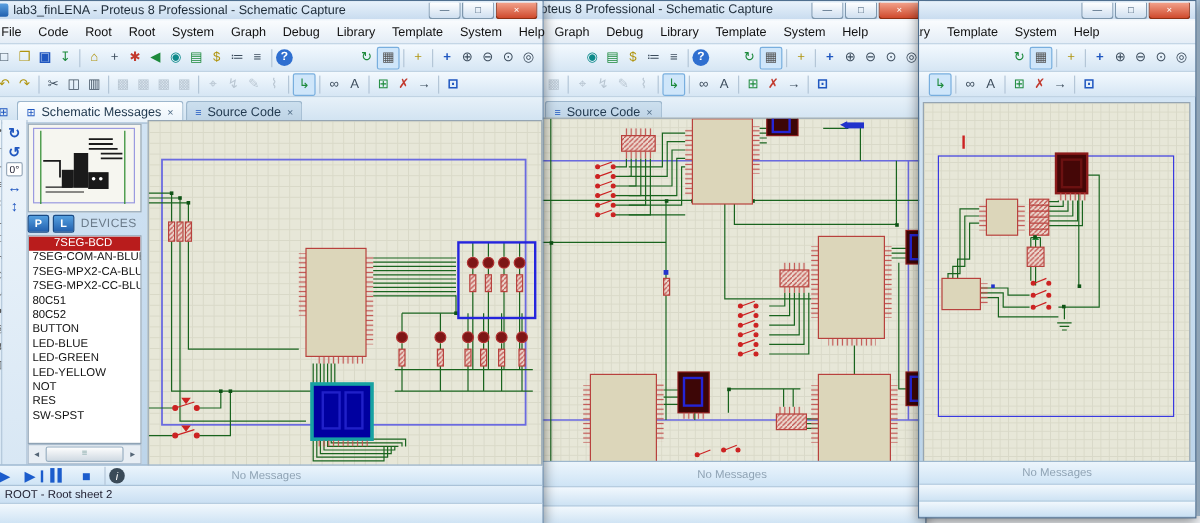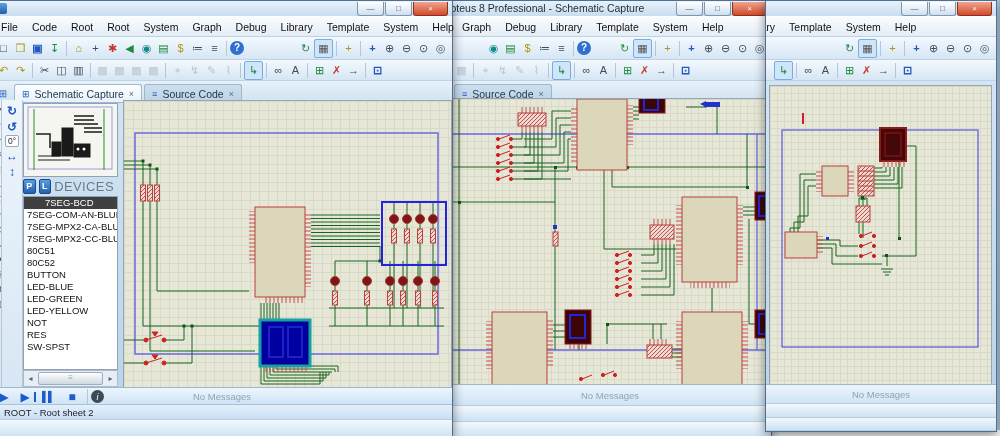--- a/index.html
+++ b/index.html
@@ -35,25 +35,25 @@
   
   .modestrip{position:absolute;left:0;top:0;bottom:0;width:9px;overflow:hidden;background:linear-gradient(#eef5fb,#d8e7f4);border-right:1px solid #b4c6d7;}
   .modestrip .col{display:flex;flex-direction:column;align-items:flex-start;padding-top:2px;}
   .modestrip .ic{width:15px;height:15px;font-size:9px;}
   .rotcol{position:absolute;left:10px;top:0;width:20px;bottom:0;background:linear-gradient(#eef5fb,#d8e7f4);border-right:1px solid #b4c6d7;display:flex;flex-direction:column;align-items:center;padding-top:3px;gap:1px;}
   .rotcol .ic{width:16px;height:15px;font-size:12px;}
   .rotval{font-size:8.5px;color:#223;background:#fff;border:1px solid #9ab;padding:0 2px;border-radius:2px;}
   .preview{position:absolute;left:31px;top:3px;width:93px;height:72px;background:#f6f6f0;border:1px solid #8fa3b5;}
   .plrow{position:absolute;left:31px;top:77px;width:93px;height:18px;display:flex;align-items:center;gap:3px;}
   .plbtn{width:16px;height:13px;background:linear-gradient(#55a0e0,#2260ae);border:1px solid #184a85;border-radius:2px;color:#fff;font-size:9px;font-weight:bold;display:flex;align-items:center;justify-content:center;}
-  .devhdr{margin-left:auto;font-size:13px;color:#6b7b8a;letter-spacing:.4px;padding-right:2px;}
+  .devhdr{margin-left:auto;font-size:10px;color:#6b7b8a;letter-spacing:.4px;padding-right:2px;}
   .devlist{position:absolute;left:31px;top:96px;width:93px;bottom:17px;background:#fff;border:1px solid #8fa3b5;font-size:9.5px;color:#111;overflow:hidden;}
   .devlist ul{margin:0;padding:0;list-style:none;}
   .devlist li{height:12px;line-height:12px;padding-left:3px;white-space:nowrap;}
-  .devlist li.sel{background:#404040;color:#fff;padding-left:21px;}
+  .devlist li.sel{background:#b91c1c;color:#fff;padding-left:21px;}
   .hscroll{position:absolute;left:31px;bottom:0;width:93px;height:15px;background:#e8eef4;border:1px solid #aabccd;display:flex;align-items:center;font-size:8px;color:#567;}
   .hscroll .ar{width:13px;text-align:center;}
   .hscroll .thumb{flex:1;height:11px;margin:0 1px;background:linear-gradient(#fdfdfd,#cfd9e2);border:1px solid #9ab0c2;border-radius:2px;text-align:center;line-height:10px;color:#8aa;}
   
   .schem{position:absolute;background-color:#e7e7d8;border:1px solid #95a5b3;
     background-image:linear-gradient(#d9d9c8 1px,transparent 1px),linear-gradient(90deg,#d9d9c8 1px,transparent 1px);}
   .schem.g9{background-size:9px 9px;} .schem.g7{background-size:7px 7px;}
   .schem svg{position:absolute;inset:0;}
   
   .simbar{position:absolute;left:0;right:0;display:flex;align-items:center;background:linear-gradient(#ecf5fc,#cde3f5);border-top:1px solid #9db7cd;font-size:9.5px;color:#8fa3b4;}
@@ -437,20 +437,21 @@
   <div class="band" style="top:402px;height:14px;"></div>
   <div class="band" style="top:416px;height:12px;"></div>
 </div>
 
 <div style="position:absolute;left:995px;top:0;width:5px;height:436px;background:linear-gradient(90deg,#cfe2f4,#9db8cf);z-index:0;"></div>
 <div style="position:absolute;left:770px;top:430px;width:230px;height:6px;background:#f4f7fa;z-index:0;"></div>
 
 <div class="window" style="left:-9px;top:0;width:460px;height:436px;z-index:3;">
   <div class="titlebar">
     <span class="appicon"></span>
+    <span>lab3_finLENA - Proteus 8 Professional - Schematic Capture</span>
     <div class="wctrl">
       <span class="wbtn">—</span>
       <span class="wbtn">□</span>
       <span class="wbtn close">×</span>
     </div>
   </div>
   <div class="menubar">
     <span class="mi">File</span>
     <span class="mi">Code</span>
     <span class="mi">Root</span>
@@ -518,21 +519,21 @@
     <span class="ic green">⊞</span>
     <span class="ic red">✗</span>
     <span class="ic dark">→</span>
     <span class="sep"></span>
     <span class="ic blue">⊡</span>
   </div>
   <div class="tabbar">
     <span class="tabpre">⊞</span>
     <div class="tab active">
       <span class="ti">⊞</span>
-      <span>Schematic Capture</span>
+      <span>Schematic Messages</span>
       <span class="tx">×</span>
     </div>
     <div class="tab">
       <span class="ti">≡</span>
       <span>Source Code</span>
       <span class="tx">×</span>
     </div>
   </div>
 
   <div style="position:absolute;left:0;top:99px;bottom:50px;width:131px;">

